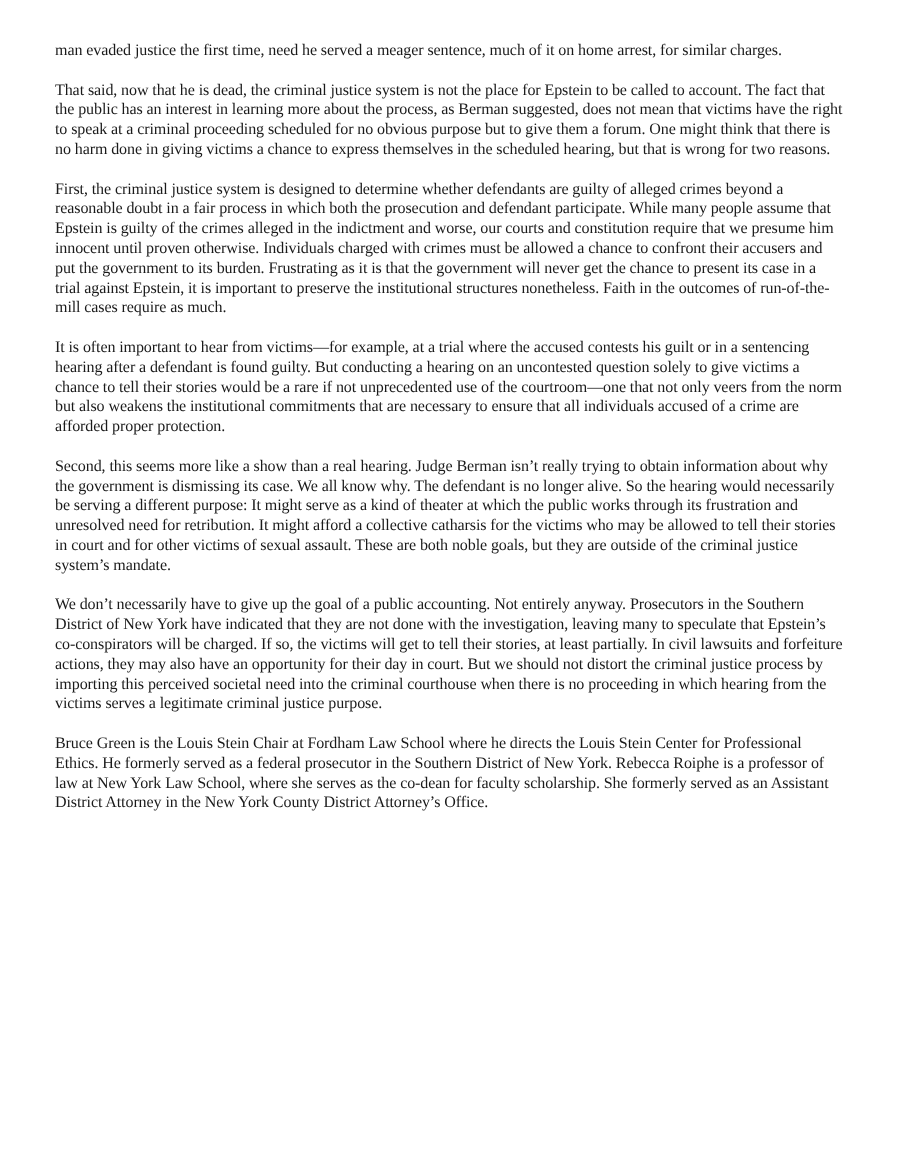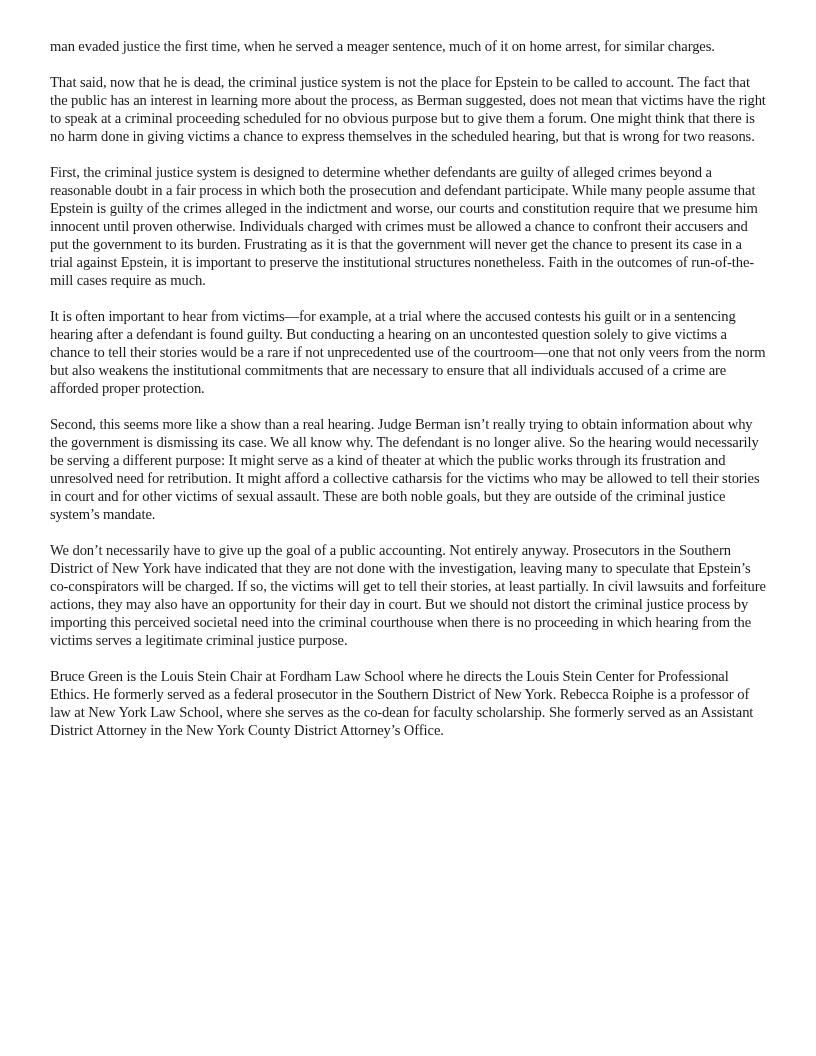--- a/index.html
+++ b/index.html
@@ -17,20 +17,20 @@
     }
     .page p {
       margin: 0 0 18px 0;
       padding: 0;
     }
   </style>
 </head>
 <body>
 
 <div class="page">
-  <p>man evaded justice the first time, when he served a meager sentence, much of it on home arrest, for similar charges.</p>
+  <p>man evaded justice the first time, need he served a meager sentence, much of it on home arrest, for similar charges.</p>
   <p>That said, now that he is dead, the criminal justice system is not the place for Epstein to be called to account. The fact that the public has an interest in learning more about the process, as Berman suggested, does not mean that victims have the right to speak at a criminal proceeding scheduled for no obvious purpose but to give them a forum. One might think that there is no harm done in giving victims a chance to express themselves in the scheduled hearing, but that is wrong for two reasons.</p>
   <p>First, the criminal justice system is designed to determine whether defendants are guilty of alleged crimes beyond a reasonable doubt in a fair process in which both the prosecution and defendant participate. While many people assume that Epstein is guilty of the crimes alleged in the indictment and worse, our courts and constitution require that we presume him innocent until proven otherwise. Individuals charged with crimes must be allowed a chance to confront their accusers and put the government to its burden. Frustrating as it is that the government will never get the chance to present its case in a trial against Epstein, it is important to preserve the institutional structures nonetheless. Faith in the outcomes of run-of-the-mill cases require as much.</p>
   <p>It is often important to hear from victims—for example, at a trial where the accused contests his guilt or in a sentencing hearing after a defendant is found guilty. But conducting a hearing on an uncontested question solely to give victims a chance to tell their stories would be a rare if not unprecedented use of the courtroom—one that not only veers from the norm but also weakens the institutional commitments that are necessary to ensure that all individuals accused of a crime are afforded proper protection.</p>
   <p>Second, this seems more like a show than a real hearing. Judge Berman isn’t really trying to obtain information about why the government is dismissing its case. We all know why. The defendant is no longer alive. So the hearing would necessarily be serving a different purpose: It might serve as a kind of theater at which the public works through its frustration and unresolved need for retribution. It might afford a collective catharsis for the victims who may be allowed to tell their stories in court and for other victims of sexual assault. These are both noble goals, but they are outside of the criminal justice system’s mandate.</p>
   <p>We don’t necessarily have to give up the goal of a public accounting. Not entirely anyway. Prosecutors in the Southern District of New York have indicated that they are not done with the investigation, leaving many to speculate that Epstein’s co-conspirators will be charged. If so, the victims will get to tell their stories, at least partially. In civil lawsuits and forfeiture actions, they may also have an opportunity for their day in court. But we should not distort the criminal justice process by importing this perceived societal need into the criminal courthouse when there is no proceeding in which hearing from the victims serves a legitimate criminal justice purpose.</p>
   <p>Bruce Green is the Louis Stein Chair at Fordham Law School where he directs the Louis Stein Center for Professional Ethics. He formerly served as a federal prosecutor in the Southern District of New York. Rebecca Roiphe is a professor of law at New York Law School, where she serves as the co-dean for faculty scholarship. She formerly served as an Assistant District Attorney in the New York County District Attorney’s Office.</p>
 </div>
 
 </body></html>

